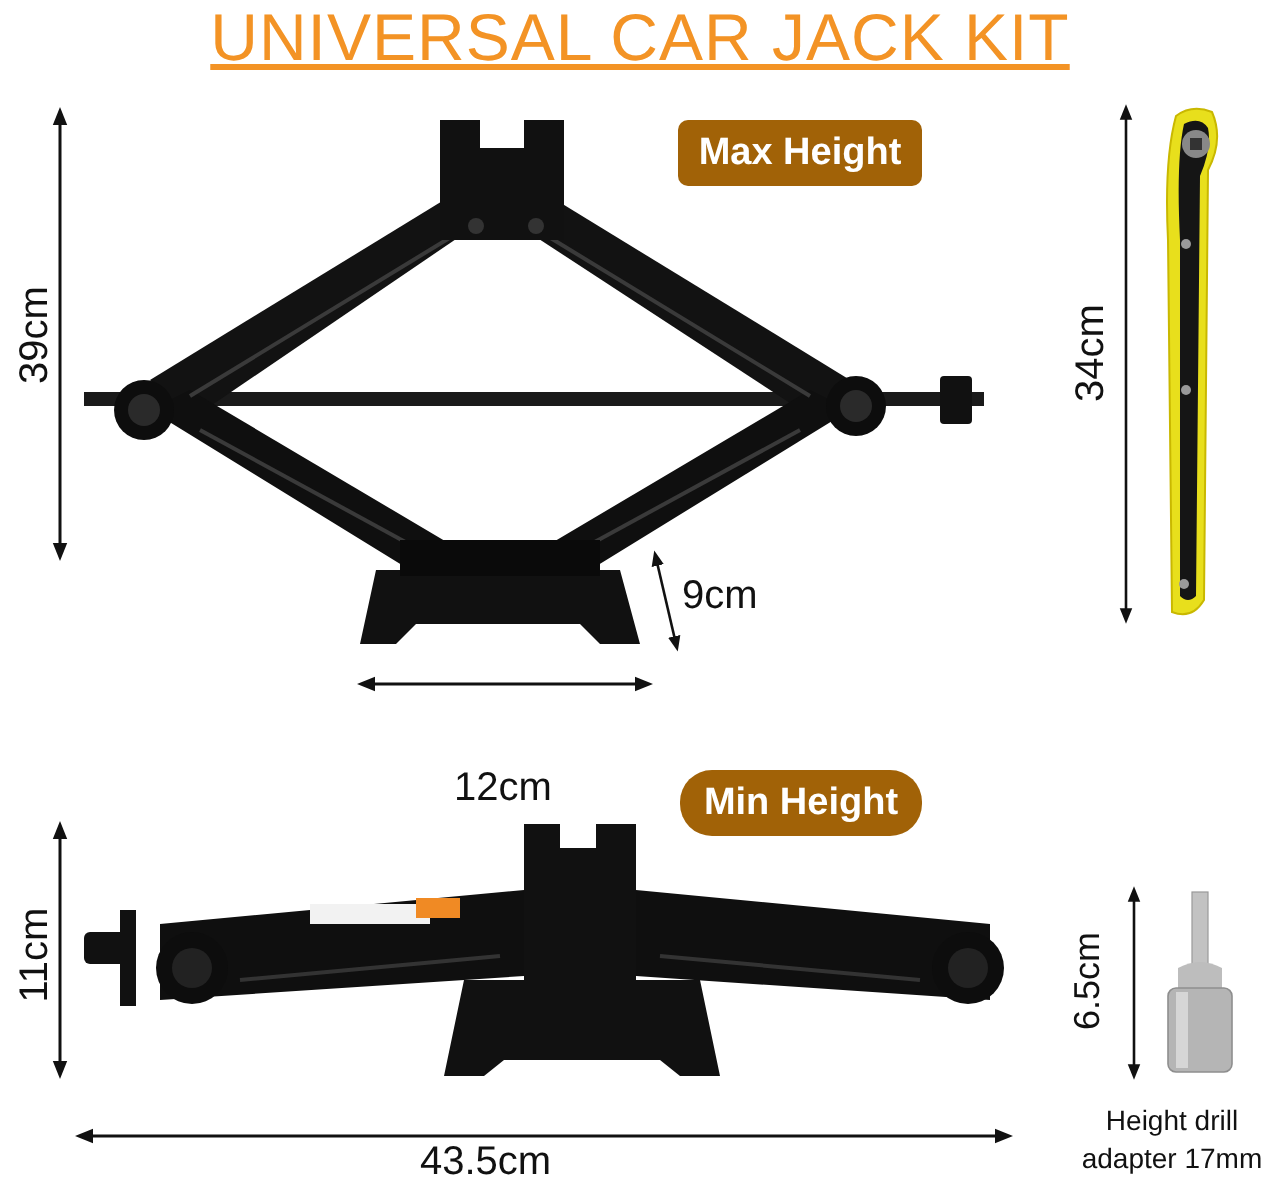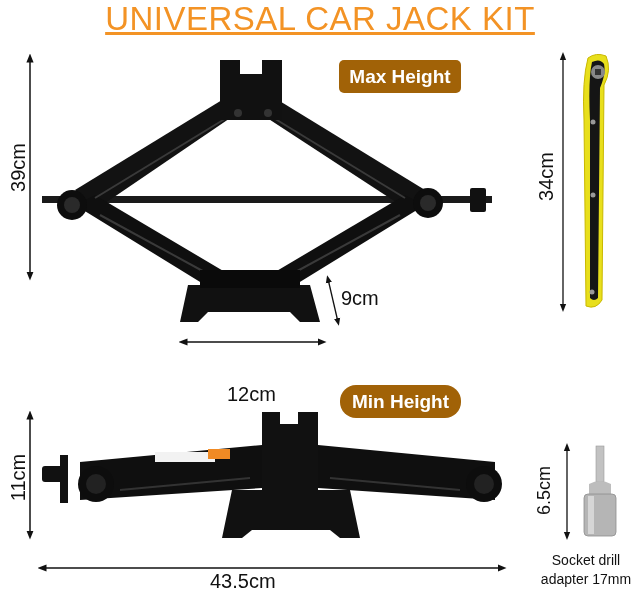--- a/index.html
+++ b/index.html
@@ -116,14 +116,14 @@
   </g>
 </svg>
 
 <div class="abs dim-v" style="left:-12px;top:156px;width:60px;text-align:center;transform:rotate(-90deg);">39cm</div>
 <div class="abs dim-h" style="left:341px;top:287px;">9cm</div>
 <div class="abs dim-h" style="left:227px;top:344px;width:80px;margin-top:39px;">12cm</div>
 <div class="abs dim-v" style="left:516px;top:165px;width:60px;text-align:center;transform:rotate(-90deg);">34cm</div>
 <div class="abs dim-v" style="left:-12px;top:466px;width:60px;text-align:center;transform:rotate(-90deg);">11cm</div>
 <div class="abs dim-h" style="left:210px;top:570px;width:100px;">43.5cm</div>
 <div class="abs dim-v" style="left:514px;top:480px;width:60px;text-align:center;transform:rotate(-90deg);font-size:18px;">6.5cm</div>
-<div class="abs caption" style="left:532px;top:550px;width:108px;">Socket drill</div>
+<div class="abs caption" style="left:532px;top:550px;width:108px;">Height drill</div>
 <div class="abs caption" style="left:530px;top:569px;width:112px;">adapter 17mm</div>
 
 </body></html>

